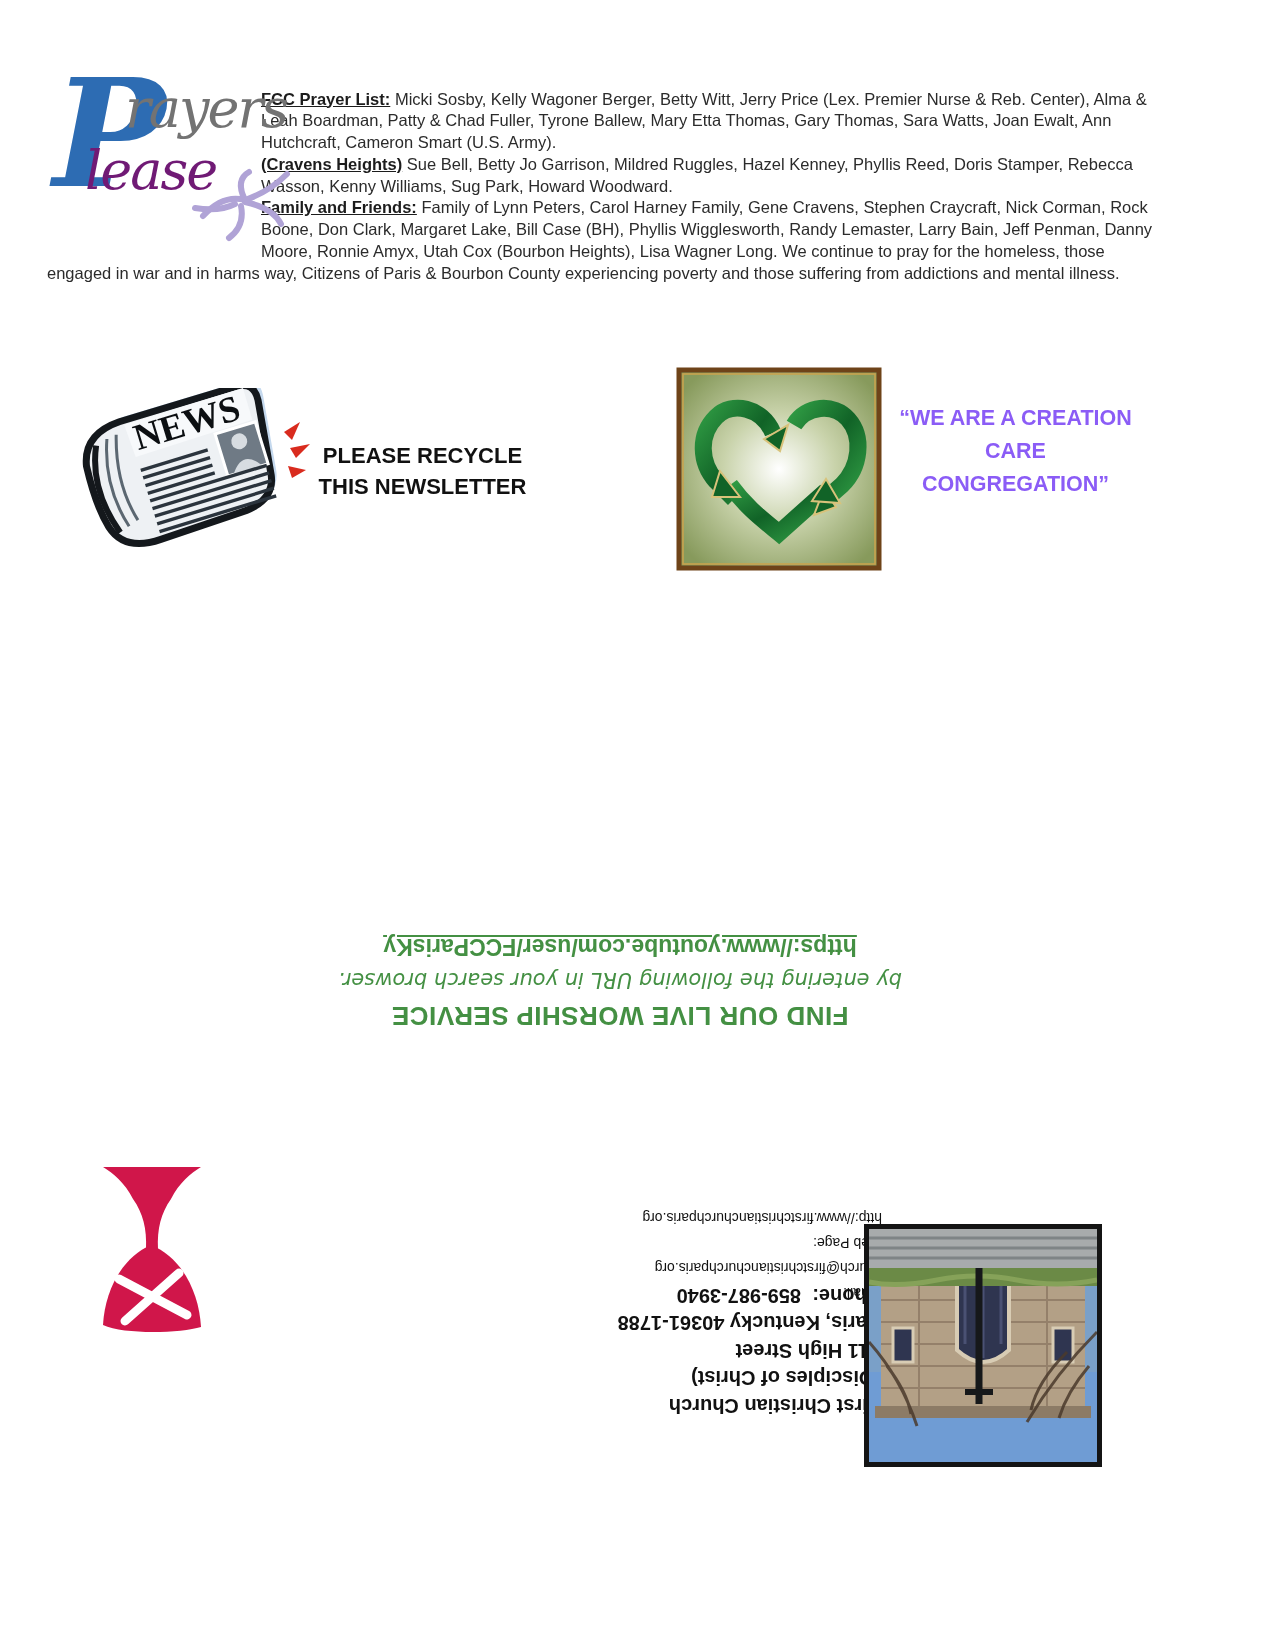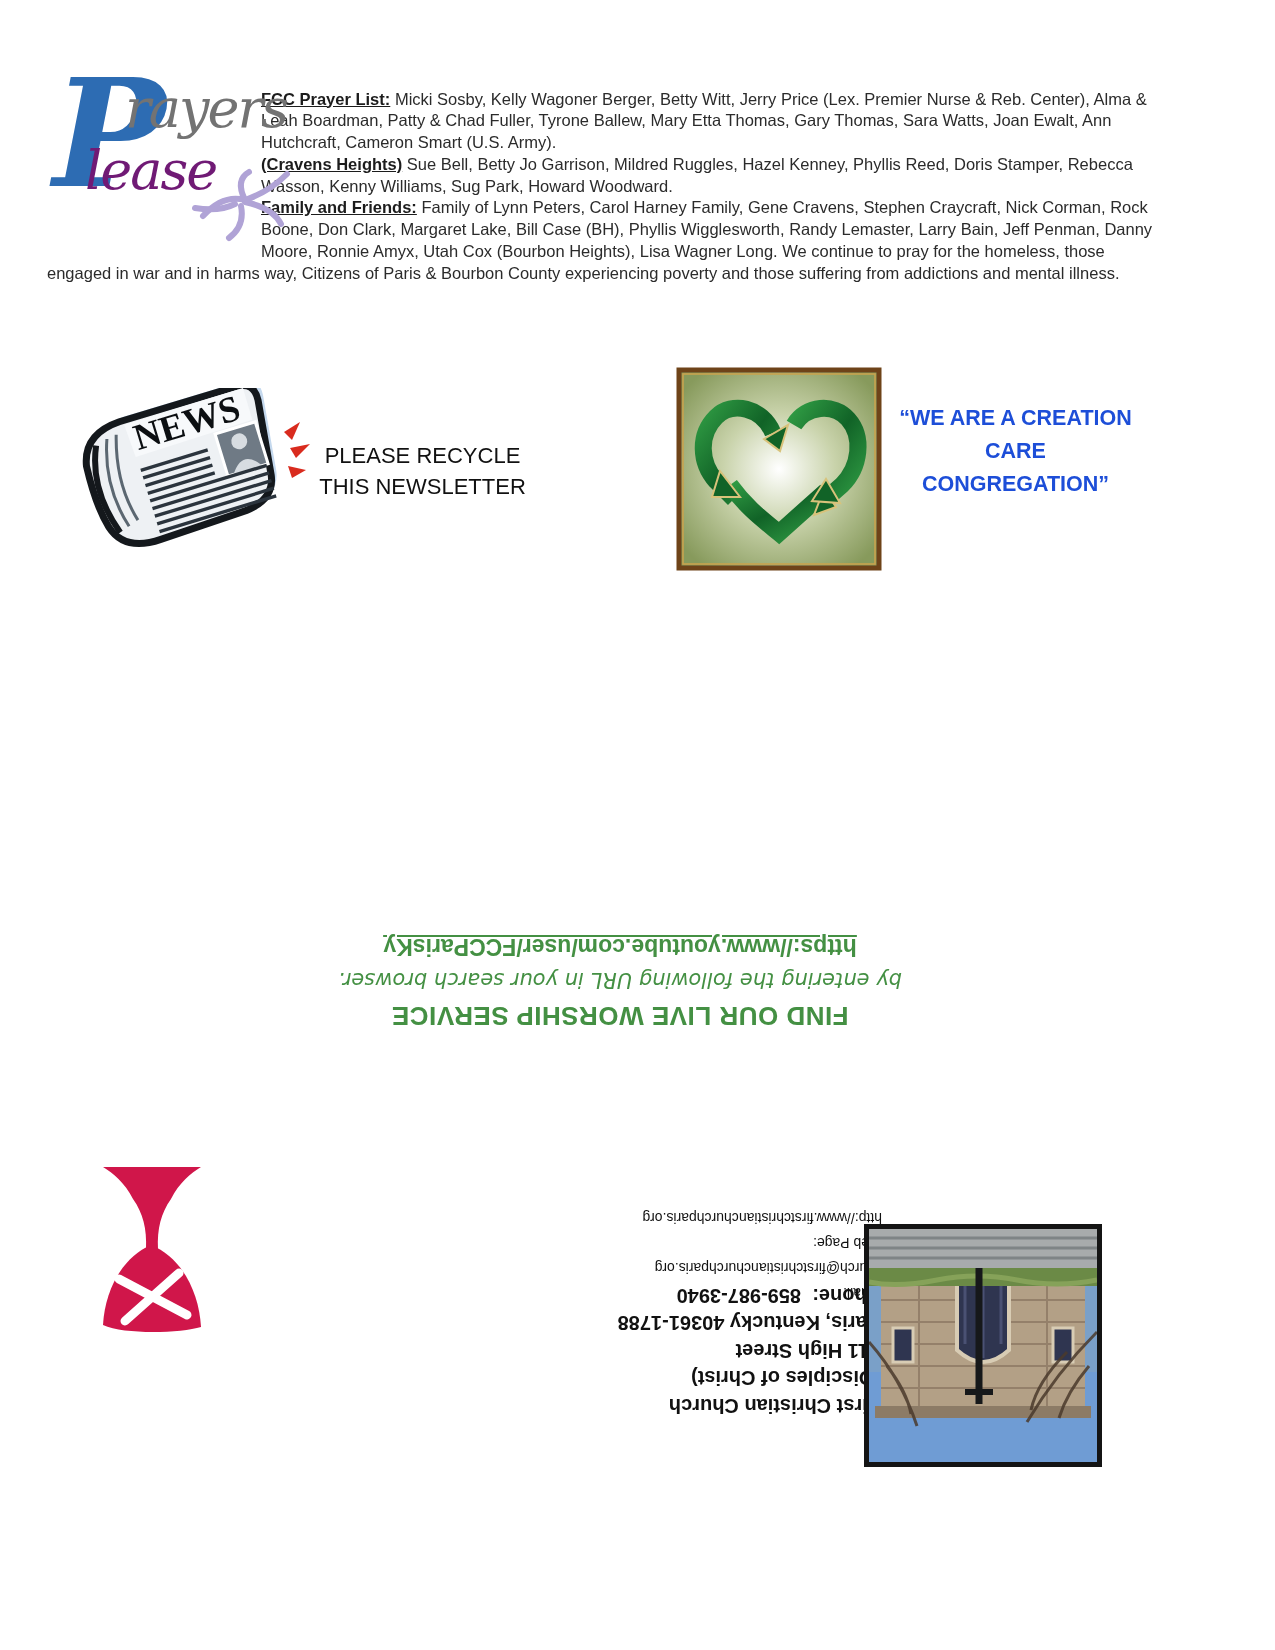--- a/index.html
+++ b/index.html
@@ -12,24 +12,24 @@
   .prayer-wrap{position:absolute;left:47px;top:72px;width:1112px;font-size:16.5px;line-height:21.8px;}
   .pp-logo{float:left;width:214px;height:176px;position:relative;}
   .pp-p{position:absolute;left:6px;top:-14px;font-family:"DejaVu Serif",serif;font-style:italic;font-weight:bold;font-size:150px;line-height:150px;color:#2d6cb3;}
   .pp-rayers{position:absolute;left:78px;top:26px;font-family:"DejaVu Serif",serif;font-style:italic;font-size:54px;color:#737373;letter-spacing:-2px;}
   .pp-lease{position:absolute;left:38px;top:88px;font-family:"DejaVu Serif",serif;font-style:italic;font-size:54px;color:#701a75;letter-spacing:-2px;}
   .pp-dove{position:absolute;left:138px;top:92px;}
   .prayer-text b{font-weight:bold;color:#1c1c1c;text-decoration:underline;}
   
   .newspaper{position:absolute;left:78px;top:388px;}
   .recycle-note{position:absolute;left:300px;top:440px;width:245px;text-align:center;
-    font-weight:normal;font-size:22px;line-height:31px;color:#111;}
+    font-weight:bold;font-size:22px;line-height:31px;color:#111;}
   .recycle-logo{position:absolute;left:676px;top:367px;width:206px;height:204px;}
   .creation-quote{position:absolute;left:893px;top:402px;width:245px;text-align:center;
-    font-weight:bold;font-size:21.5px;line-height:33px;color:#1d4ed8;}
+    font-weight:bold;font-size:21.5px;line-height:33px;color:#8b5cf6;}
   
   .flip{transform:rotate(180deg);}
   .worship{position:absolute;left:318px;top:930px;width:604px;text-align:center;}
   .worship .w-head{font-weight:bold;font-size:26px;line-height:40px;letter-spacing:.5px;}
   .worship .w-inst{font-style:italic;font-size:21px;line-height:32px;font-family:"DejaVu Sans",sans-serif;}
   .worship .w-url{font-weight:bold;font-size:23px;line-height:34px;text-decoration:underline;}
   .worship a{color:inherit;}
   
   .chalice-box{position:absolute;left:93px;top:1143px;width:118px;height:198px;}
   .contact-box{position:absolute;left:612px;top:1205px;width:270px;font-size:14px;line-height:25px;color:#111;}

